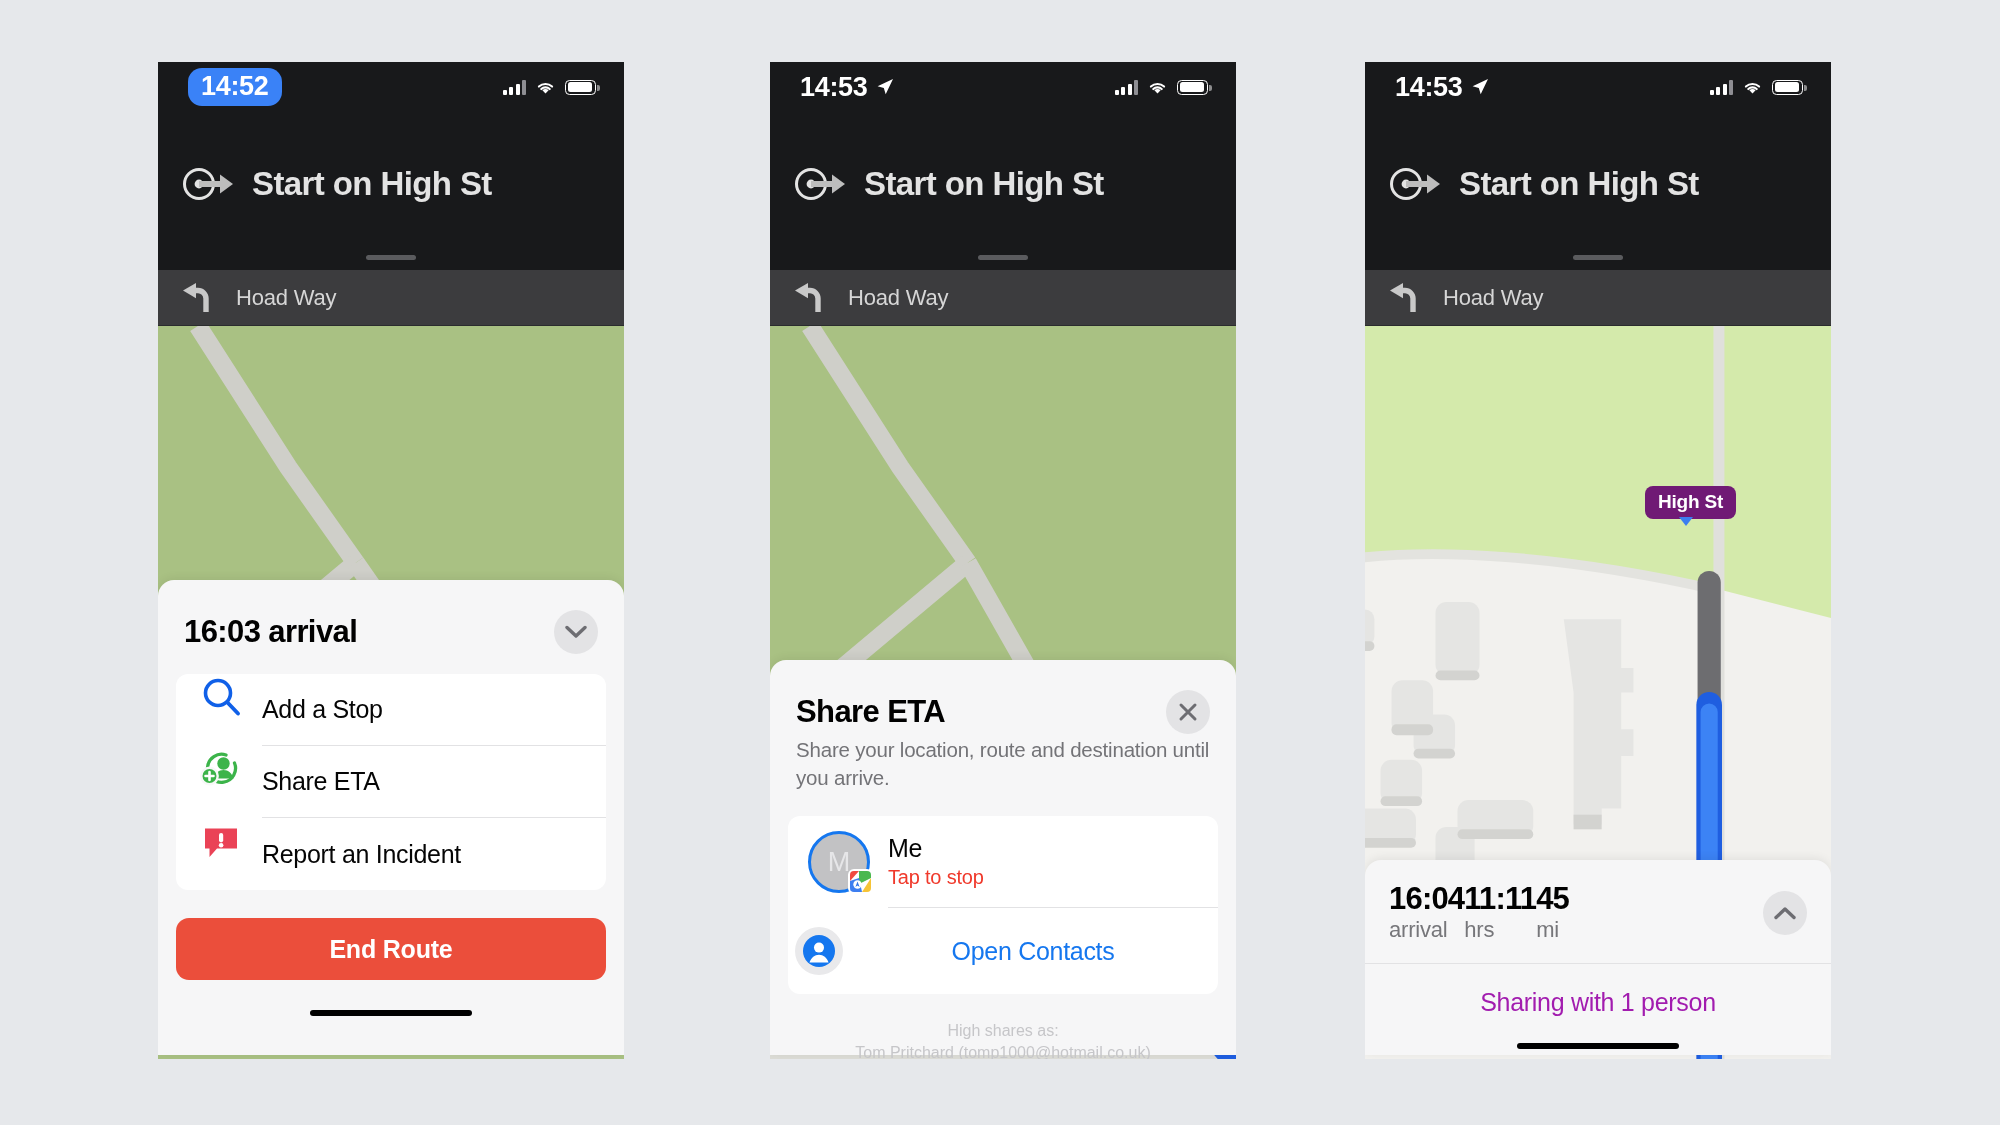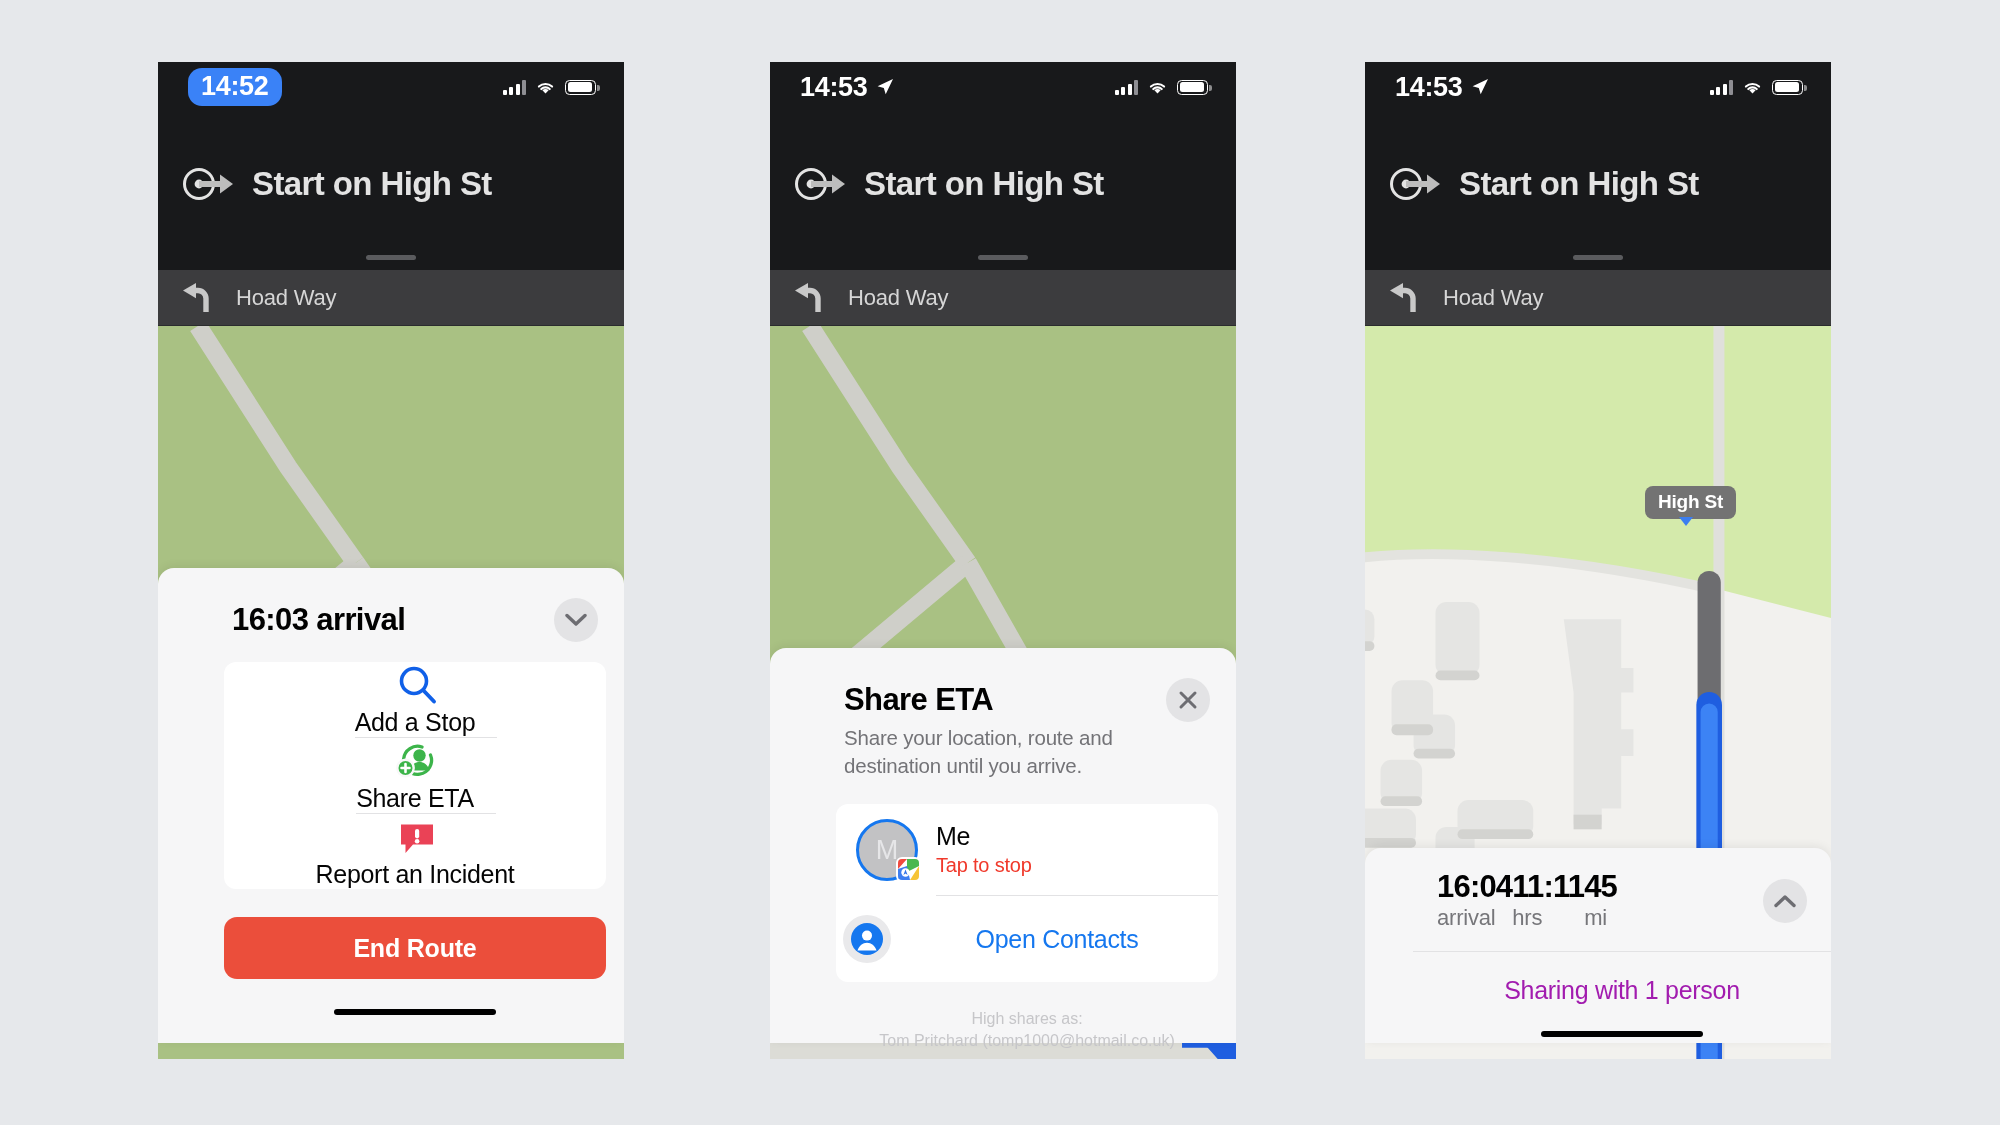--- a/index.html
+++ b/index.html
@@ -102,25 +102,24 @@
   .sub-icon { width: 42px; height: 32px; margin-right: 14px; flex:none; }
   .sub-label { color: #d6d6d6; font-size: 22px; letter-spacing: -0.2px; }
 
   
   .map { position: relative; flex: 1; overflow: hidden; background: #a9c183; }
   .map.light { background: #d4eaab; }
   .map svg { position:absolute; inset:0; width: 100%; height: 100%; display:block; }
 
   
   .sheet {
-    position: absolute; left: 0; right: 0; bottom: 16px;
+    position: absolute; left: 0; right: 0; bottom: 4px;
     background: #f6f6f7;
     border-radius: 16px 16px 0 0;
     box-shadow: 0 -2px 10px rgba(0,0,0,.07);
-    padding-left: 48px;
   }
   .sheet-head {
     display:flex; align-items:center; justify-content: space-between;
     padding: 30px 26px 18px 26px;
   }
   .sheet-title { font-size: 31px; font-weight: 700; color:#010101; letter-spacing:-0.6px; }
   .round-btn {
     width: 44px; height: 44px; border-radius: 50%;
     background: #e3e3e5; border: none;
     display:flex; align-items:center; justify-content:center;
@@ -128,24 +127,23 @@
   }
   .round-btn svg { display:block; }
 
   .action-card {
     margin: 2px 18px 0 18px;
     background: #ffffff;
     border-radius: 12px;
     overflow: hidden;
   }
   .action-row {
-    display: flex; align-items: center;
+    display: flex; 
     padding-left: 22px;
     cursor: pointer;
-    flex-direction: column;
   }
   .action-icon { width: 46px; height: 46px; flex: none; margin-right: 18px; }
   .action-body {
     flex: 1;
     display: flex; align-items:center;
     height: 72px;
     border-bottom: 1px solid #e2e2e4;
     padding-right: 22px;
   }
   .action-row:last-child .action-body { border-bottom: none; }
@@ -547,21 +545,21 @@
       </div>
 
       <div style="position:absolute; left:16px; top:285px;">
         <svg width="66" height="66" viewBox="0 0 66 66">
           <circle cx="33" cy="33" r="32" fill="#f8f8f7"></circle>
           <path d="M47 22 20 38.5 31.5 40.5 34 52z" fill="#2f77ec"></path>
         </svg>
       </div>
 
       <div style="position:absolute; left:280px; top:160px;">
-        <div style="background:#737373; color:#ffffff; font-size:19px; font-weight:600;
+        <div style="background:#701a75; color:#ffffff; font-size:19px; font-weight:600;
                     padding:5px 13px 6px; border-radius:8px; letter-spacing:-0.2px; position:relative;text-align:center;">
           <span>High St</span>
           <span style="position:absolute; left:34px; bottom:-7px; width:14px; height:9px;
                        background:#3c7ef0; clip-path:polygon(0 0,100% 0,50% 100%);"></span>
         </div>
       </div>
     </div>
 
     <div class="sheet" style="height:195px;">
       <div class="eta-head">

